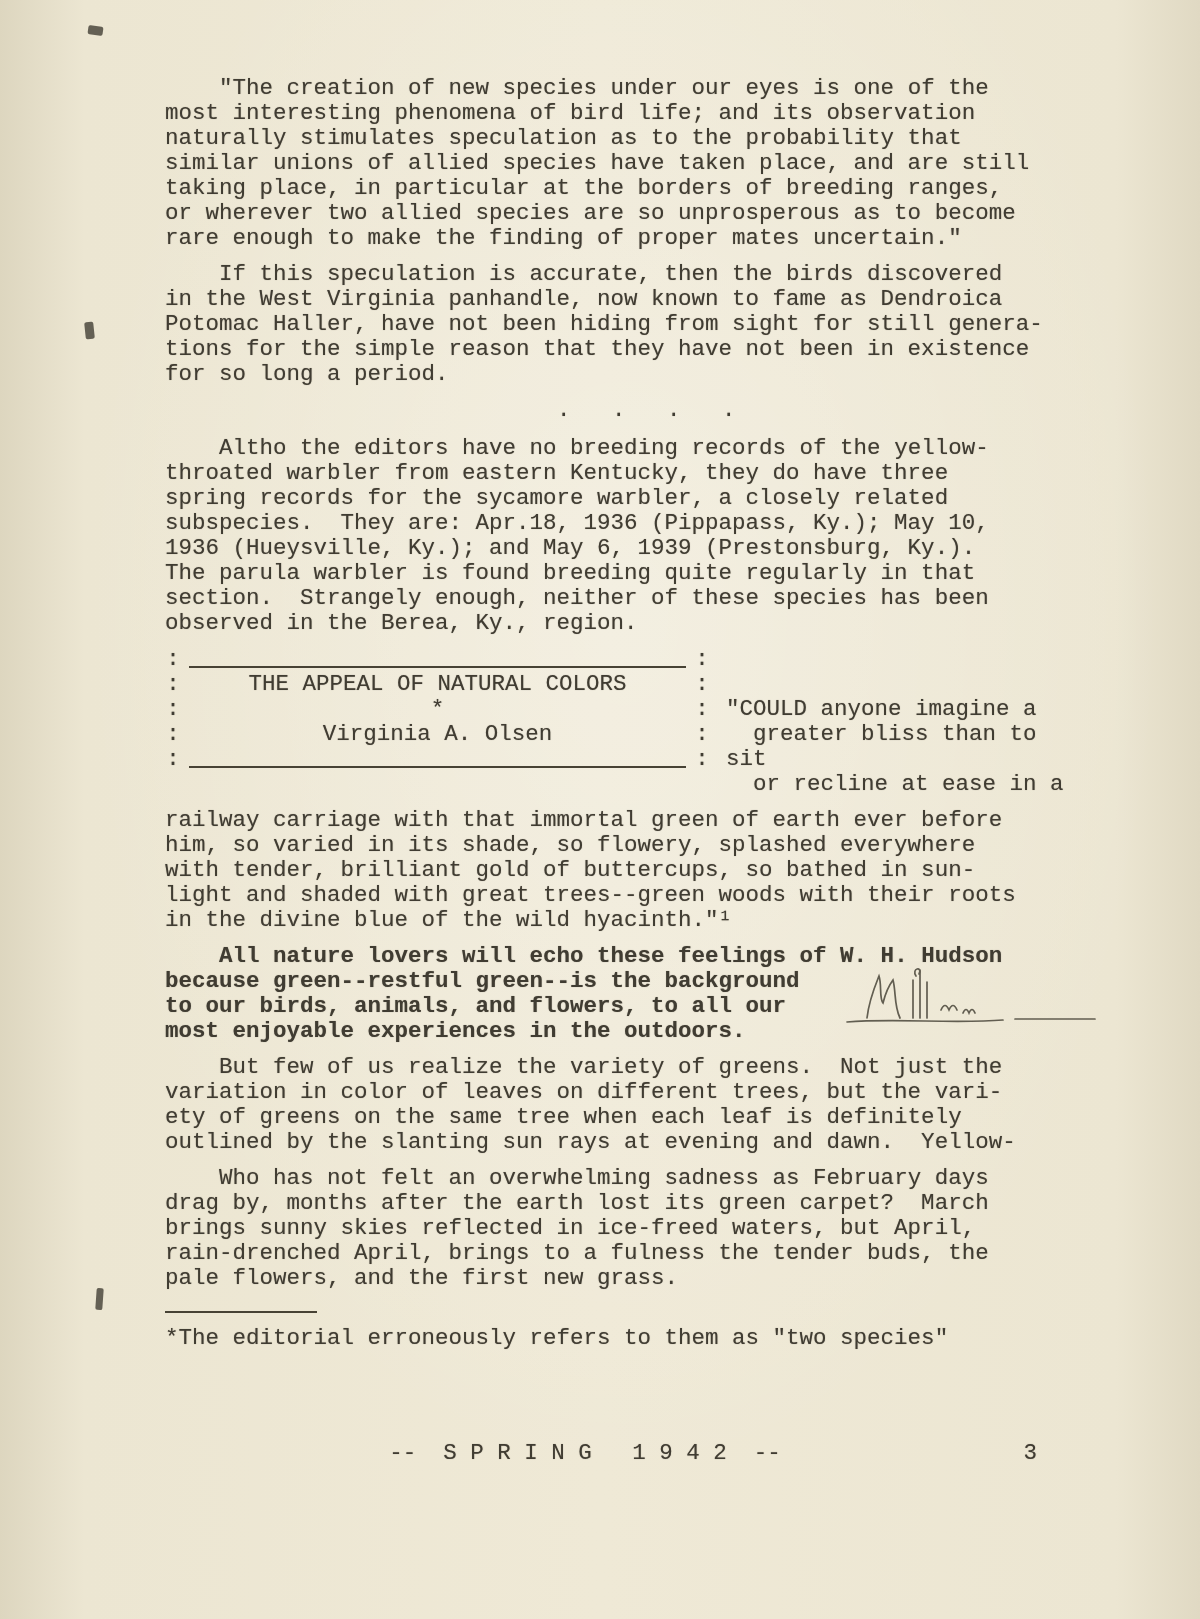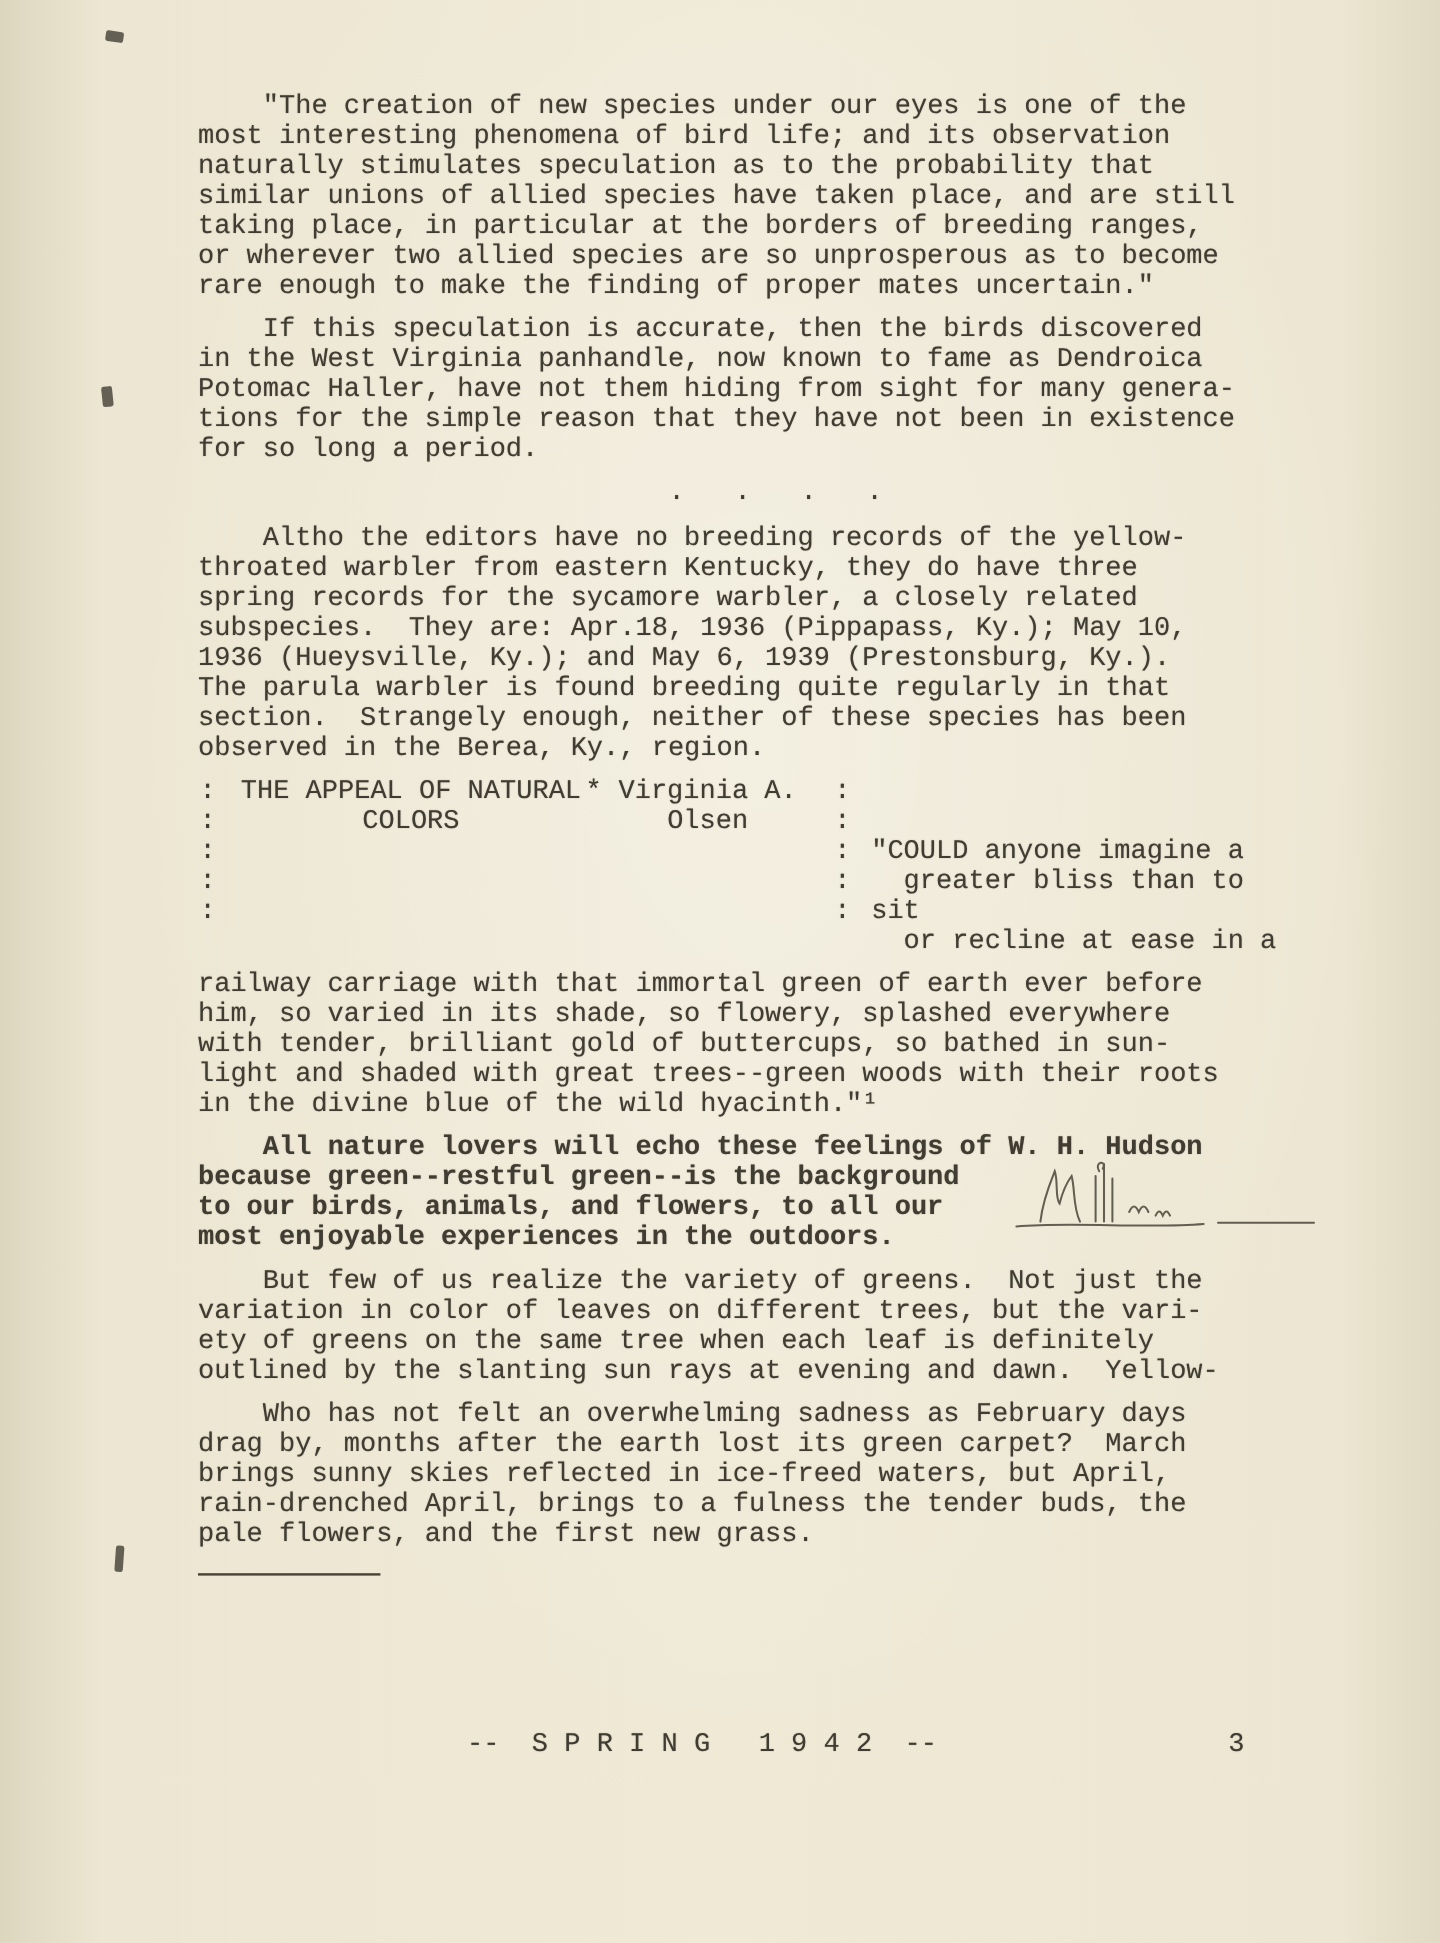--- a/index.html
+++ b/index.html
@@ -29,21 +29,21 @@
   }
   
   .titlebox-wrap{
     display:flex;align-items:flex-end;
     margin:6px 0 36px 0;
   }
   .titlebox{
     display:flex;width:545px;flex:0 0 auto;
   }
   .tb-col{white-space:pre;line-height:25px;width:16px;text-align:center;}
-  .tb-center{flex:1;display:flex;flex-direction:row;}
+  .tb-center{flex:1;display:flex;flex-direction:column;}
   .tb-rule-row{height:25px;display:flex;align-items:flex-end;padding:0 8px;}
   .tb-rule{width:100%;border-bottom:2px solid #45413600;border-color:#474234;margin-bottom:4px;}
   .tb-title,.tb-orn,.tb-author{height:25px;text-align:center;}
   .box-quote{
     white-space:pre-wrap;
     margin-left:16px;margin-bottom:-25px;
   }
   
   .hudson-wrap{position:relative;font-weight:bold;}
   .sketch{
@@ -86,21 +86,21 @@
   <div class="para">    "The creation of new species under our eyes is one of the
 most interesting phenomena of bird life; and its observation
 naturally stimulates speculation as to the probability that
 similar unions of allied species have taken place, and are still
 taking place, in particular at the borders of breeding ranges,
 or wherever two allied species are so unprosperous as to become
 rare enough to make the finding of proper mates uncertain."</div>
 
   <div class="para">    If this speculation is accurate, then the birds discovered
 in the West Virginia panhandle, now known to fame as Dendroica
-Potomac Haller, have not them hiding from sight for many genera-
+Potomac Haller, have not been hiding from sight for still genera-
 tions for the simple reason that they have not been in existence
 for so long a period.</div>
 
   <div class="dots">. . . .</div>
 
   <div class="para">    Altho the editors have no breeding records of the yellow-
 throated warbler from eastern Kentucky, they do have three
 spring records for the sycamore warbler, a closely related
 subspecies.  They are: Apr.18, 1936 (Pippapass, Ky.); May 10,
 1936 (Hueysville, Ky.); and May 6, 1939 (Prestonsburg, Ky.).
@@ -163,19 +163,20 @@
 ety of greens on the same tree when each leaf is definitely
 outlined by the slanting sun rays at evening and dawn.  Yellow-</div>
 
   <div class="para">    Who has not felt an overwhelming sadness as February days
 drag by, months after the earth lost its green carpet?  March
 brings sunny skies reflected in ice-freed waters, but April,
 rain-drenched April, brings to a fulness the tender buds, the
 pale flowers, and the first new grass.</div>
 
   <div class="footnote-rule"></div>
+  <div class="footnote">*The editorial erroneously refers to them as "two species"</div>
 
 </div>
 
 <div class="footer">
   <div class="footer-title">--  S P R I N G   1 9 4 2  --</div>
   <div class="footer-page">3</div>
 </div>
 
 </body></html>

